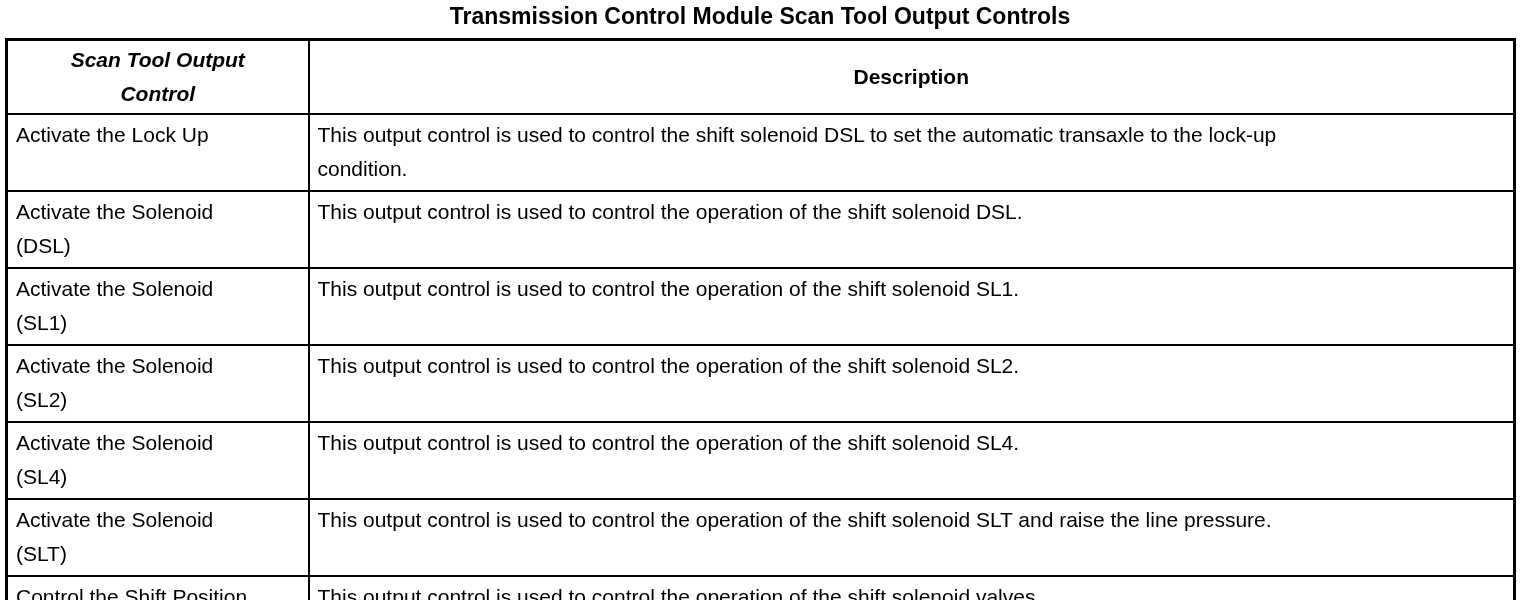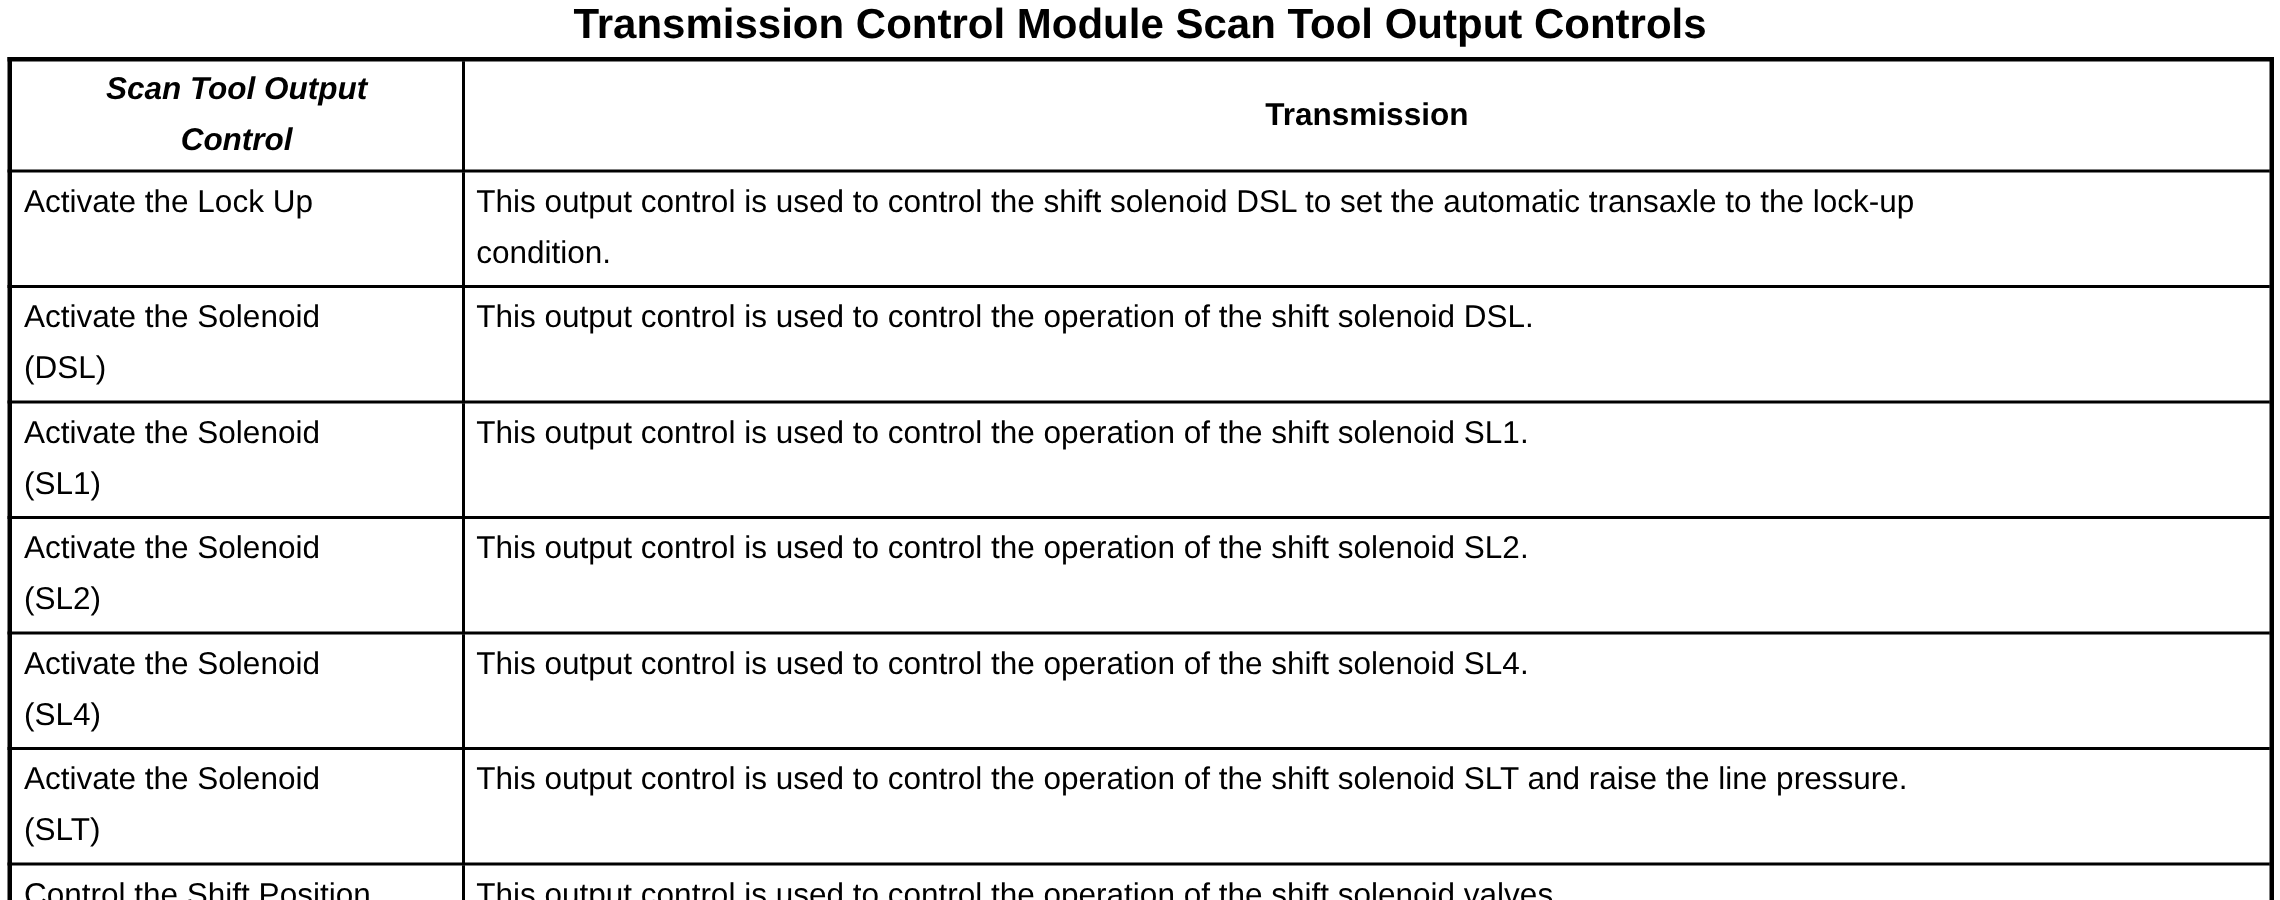--- a/index.html
+++ b/index.html
@@ -12,21 +12,21 @@
   }
   .page {
     width: 1520px;
     height: 600px;
     box-sizing: border-box;
     overflow: hidden;
   }
   .title {
     margin: 3px 0 9px 0;
     text-align: center;
-    font-size: 28px;
+    font-size: 23px;
     font-weight: bold;
     line-height: 26px;
     white-space: pre-line;
   }
   table.controls-table {
     border-collapse: collapse;
     table-layout: fixed;
     width: calc(100% - 9px);
     margin: 0 4px 0 5px;
     border: 3px solid #000000;
@@ -59,21 +59,21 @@
 <body>
 
 <div class="page">
   <h1 class="title">Transmission Control Module Scan Tool Output Controls</h1>
 
   <table class="controls-table">
     <thead>
       <tr>
         <th class="col-control">Scan Tool Output
 Control</th>
-        <th class="col-desc">Transmission</th>
+        <th class="col-desc">Description</th>
       </tr>
     </thead>
     <tbody>
       <tr>
         <td class="control-cell">Activate the Lock Up</td>
         <td class="desc-cell">This output control is used to control the shift solenoid DSL to set the automatic transaxle to the lock-up
 condition.</td>
       </tr>
       <tr>
         <td class="control-cell">Activate the Solenoid

